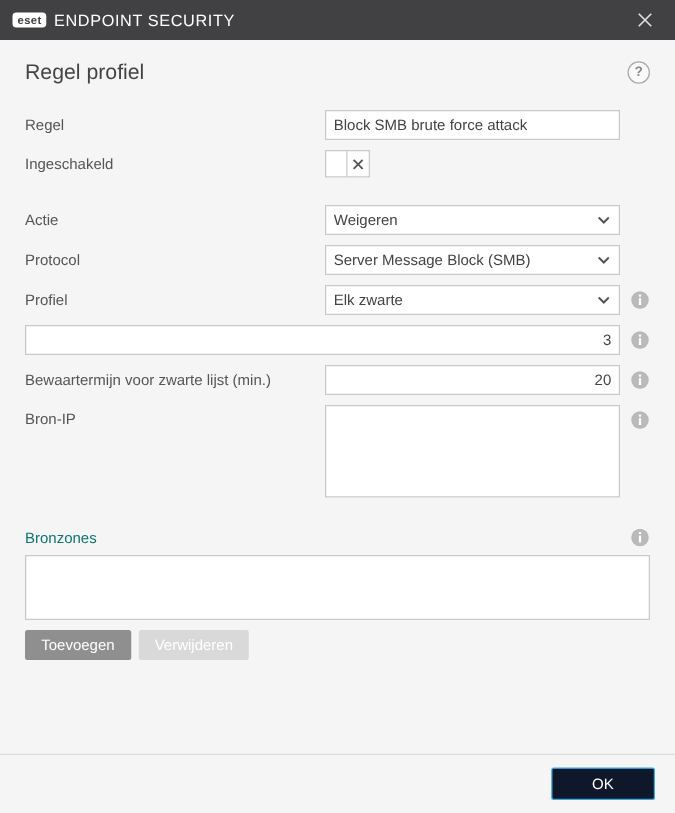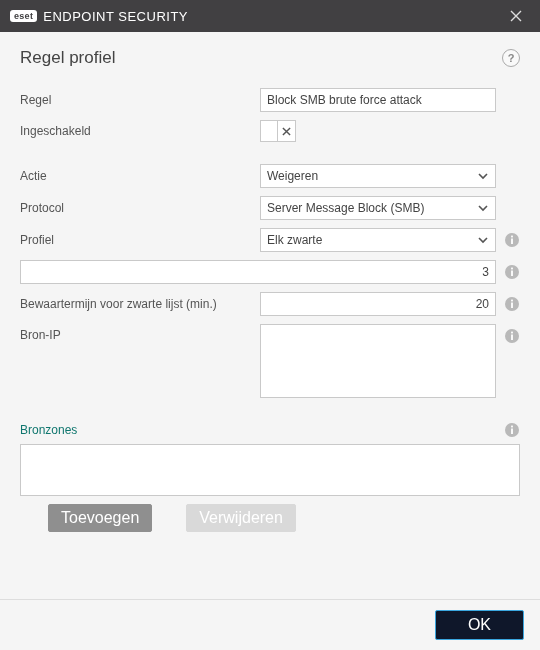--- a/index.html
+++ b/index.html
@@ -171,24 +171,23 @@
     display: flex;
     gap: 6px;
     margin-top: 8px;
   }
   .btn {
     border: 1px solid #c2c2c2;
     background: #e8e8e8;
     color: #555;
     padding: 4px 12px;
     font-family: inherit;
-    font-size: 16px;
+    font-size: 12px;
     cursor: pointer;
     border-radius: 2px;
-    margin-left: 28px;
   }
   .btn.secondary {
     border: 1px solid #8f8f8f;
     background: #8f8f8f;
     color: #fff;
   }
   .btn.disabled {
     color: #fff;
     background: #d9d9d9;
     border-color: #d9d9d9;

